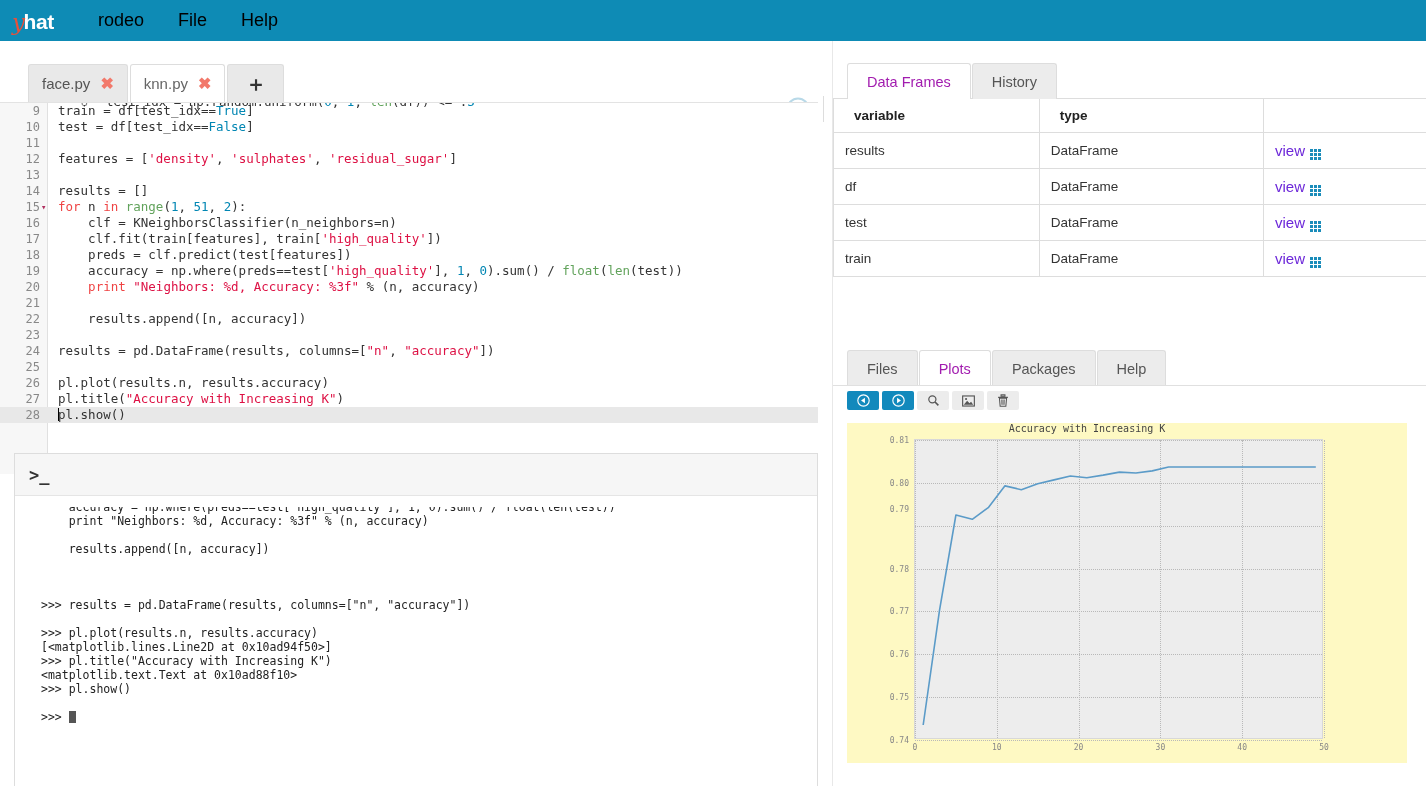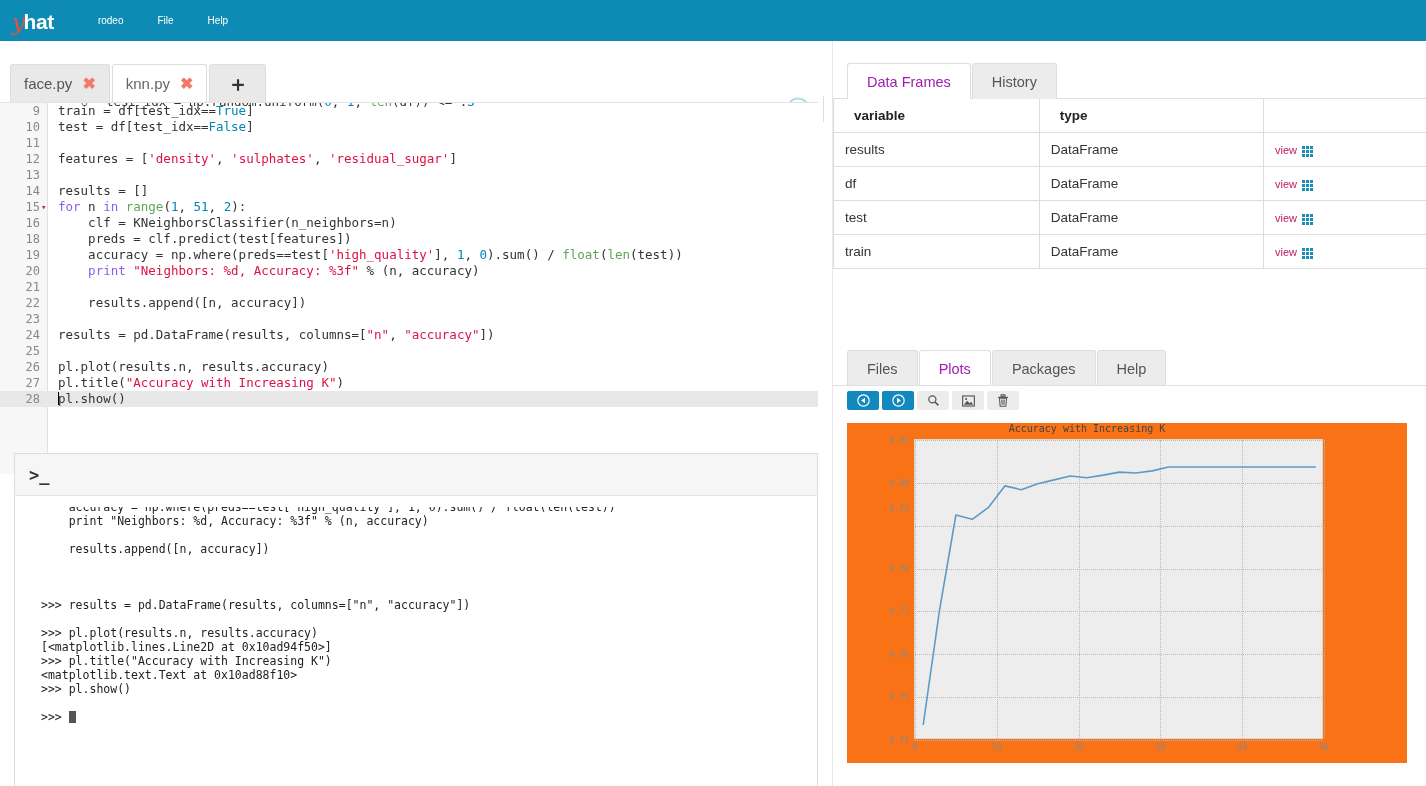--- a/index.html
+++ b/index.html
@@ -28,38 +28,38 @@
   #logo .y-glyph {
     color: #e8503a;
     font-family: "DejaVu Serif", serif;
     font-style: italic;
     font-size: 23px;
     font-weight: normal;
     margin-right: -1px;
     position: relative; top: 1px;
   }
   .menu-item {
-    color: #ffffff; font-size: 10px;
+    color: #000000; font-size: 18px;
     padding: 4px 14px; margin-right: 6px;
     cursor: pointer;
   }
 
   
   #left-pane {
     position: absolute; left: 0; top: 41px;
     width: 832px; height: 745px;
     background: #ffffff;
   }
 
   
   #editor-tabs {
     position: absolute; left: 0; top: 19px;
     height: 42px; width: 832px;
     display: flex; align-items: flex-end;
-    padding-left: 10px;
+    padding-left: 28px;
   }
   .etab {
     height: 38px;
     display: flex; align-items: center;
     padding: 0 13px;
     font-size: 15px; color: #555;
     background: #e9e9e9;
     border: 1px solid #ddd; border-bottom: none;
     border-radius: 3px 3px 0 0;
     margin-right: 2px;
@@ -107,21 +107,21 @@
     position: absolute; left: 0; top: 0;
     width: 40px; text-align: right;
     color: #888; font-size: 12px;
     font-family: "DejaVu Sans Mono", monospace;
   }
   .fold {
     position: absolute; left: 41px; top: 0;
     color: #b03060; font-size: 9px;
   }
   .ctext { position: absolute; left: 58px; top: 0; color: #333; }
-  .kw   { color: #8b5cf6; }
+  .kw   { color: #ef4444; }
   .str  { color: #d14; }
   .num  { color: #0086b3; }
   .bool { color: #0086b3; }
   .fn   { color: #62a35c; }
   .caret {
     display: inline-block; width: 1px; height: 13px;
     background: #000; vertical-align: -2px;
     margin-right: -1px;
   }
   #editor-scroll-top {
@@ -194,21 +194,21 @@
   #df-table th, #df-table td {
     border: 1px solid #ddd;
     text-align: left;
     padding: 9px 11px;
     color: #333;
     height: 33px;
   }
   #df-table th { font-weight: bold; color: #222; padding-left: 20px; }
   #df-table td.viewcell { width: 163px; }
   .viewlink {
-    color: #be185d; text-decoration: none; font-size: 11px;
+    color: #6d28d9; text-decoration: none; font-size: 15px;
     display: inline-flex; align-items: center; cursor: pointer;
   }
   .grid-icon {
     display: inline-block; width: 11px; height: 11px;
     margin-left: 5px; position: relative; top: 1px;
   }
 
   #plot-panel { position: absolute; left: 0; top: 309px; width: 594px; }
   #plot-toolbar {
     display: flex; gap: 3px;
@@ -222,21 +222,21 @@
     display: flex; align-items: center; justify-content: center;
     background: #ececec; border-radius: 2px; cursor: pointer;
   }
   .tbtn.blue { background: #1289bc; }
 
   
   #chart-wrap {
     position: relative;
     margin: 13px 0 0 14px;
     width: 560px; height: 340px;
-    background: #f97316;
+    background: #fef9c3;
   }
   #chart-title {
     position: absolute; left: 0; top: 0;
     width: 480px; text-align: center;
     font-family: "DejaVu Sans Mono", monospace;
     font-size: 10px; color: #444;
   }
   #plot-area {
     position: absolute; left: 67px; top: 16px;
     width: 409px; height: 300px;
@@ -302,20 +302,21 @@
       </div>
     <div id="code-rows">
         <div class="code-row"><span class="lnum">9</span><span class="ctext">train = df[test_idx==<span class="bool">True</span>]</span></div>
         <div class="code-row"><span class="lnum">10</span><span class="ctext">test = df[test_idx==<span class="bool">False</span>]</span></div>
         <div class="code-row"><span class="lnum">11</span><span class="ctext"></span></div>
         <div class="code-row"><span class="lnum">12</span><span class="ctext">features = [<span class="str">'density'</span>, <span class="str">'sulphates'</span>, <span class="str">'residual_sugar'</span>]</span></div>
         <div class="code-row"><span class="lnum">13</span><span class="ctext"></span></div>
         <div class="code-row"><span class="lnum">14</span><span class="ctext">results = []</span></div>
         <div class="code-row"><span class="lnum">15</span><span class="fold">▾</span><span class="ctext"><span class="kw">for</span> n <span class="kw">in</span> <span class="fn">range</span>(<span class="num">1</span>, <span class="num">51</span>, <span class="num">2</span>):</span></div>
         <div class="code-row"><span class="lnum">16</span><span class="ctext">    clf = KNeighborsClassifier(n_neighbors=n)</span></div>
+        <div class="code-row"><span class="lnum">17</span><span class="ctext">    clf.fit(train[features], train[<span class="str">'high_quality'</span>])</span></div>
         <div class="code-row"><span class="lnum">18</span><span class="ctext">    preds = clf.predict(test[features])</span></div>
         <div class="code-row"><span class="lnum">19</span><span class="ctext">    accuracy = np.where(preds==test[<span class="str">'high_quality'</span>], <span class="num">1</span>, <span class="num">0</span>).sum() / <span class="fn">float</span>(<span class="fn">len</span>(test))</span></div>
         <div class="code-row"><span class="lnum">20</span><span class="ctext">    <span class="kw">print</span> <span class="str">"Neighbors: %d, Accuracy: %3f"</span> % (n, accuracy)</span></div>
         <div class="code-row"><span class="lnum">21</span><span class="ctext"></span></div>
         <div class="code-row"><span class="lnum">22</span><span class="ctext">    results.append([n, accuracy])</span></div>
         <div class="code-row"><span class="lnum">23</span><span class="ctext"></span></div>
         <div class="code-row"><span class="lnum">24</span><span class="ctext">results = pd.DataFrame(results, columns=[<span class="str">"n"</span>, <span class="str">"accuracy"</span>])</span></div>
         <div class="code-row"><span class="lnum">25</span><span class="ctext"></span></div>
         <div class="code-row"><span class="lnum">26</span><span class="ctext">pl.plot(results.n, results.accuracy)</span></div>
         <div class="code-row"><span class="lnum">27</span><span class="ctext">pl.title(<span class="str">"Accuracy with Increasing K"</span>)</span></div>

